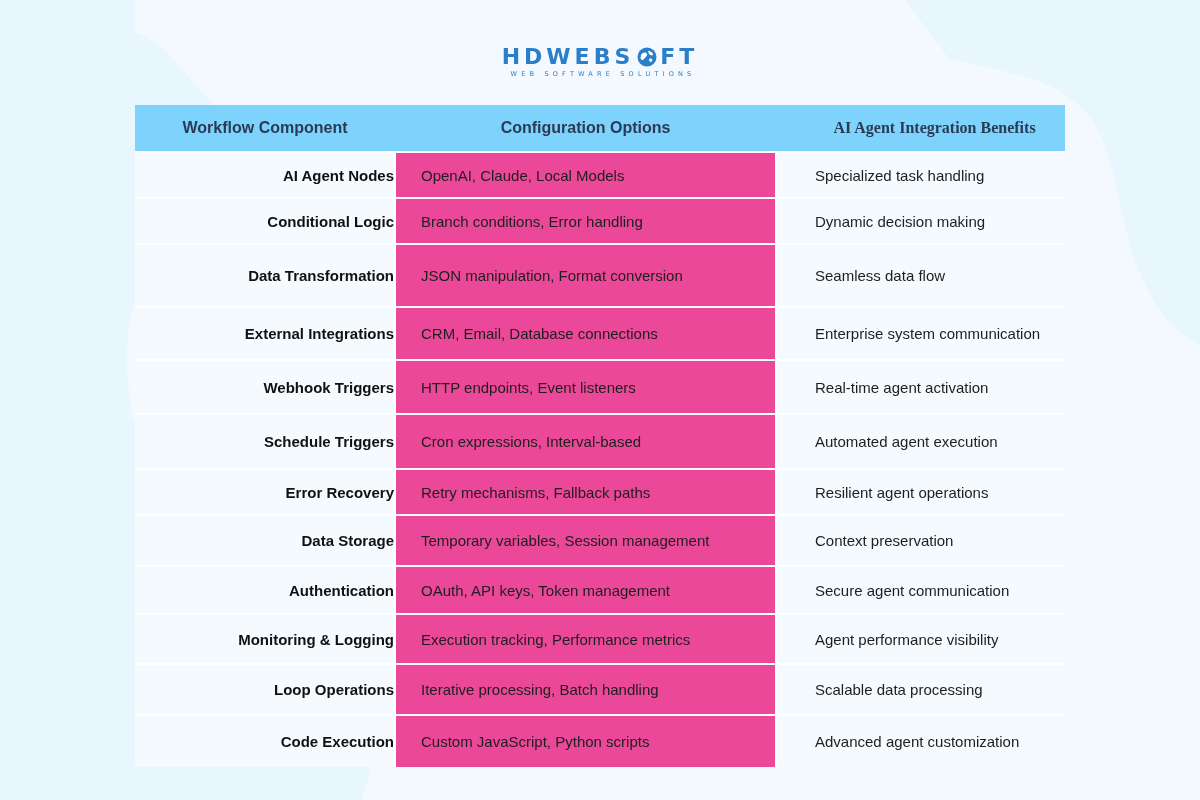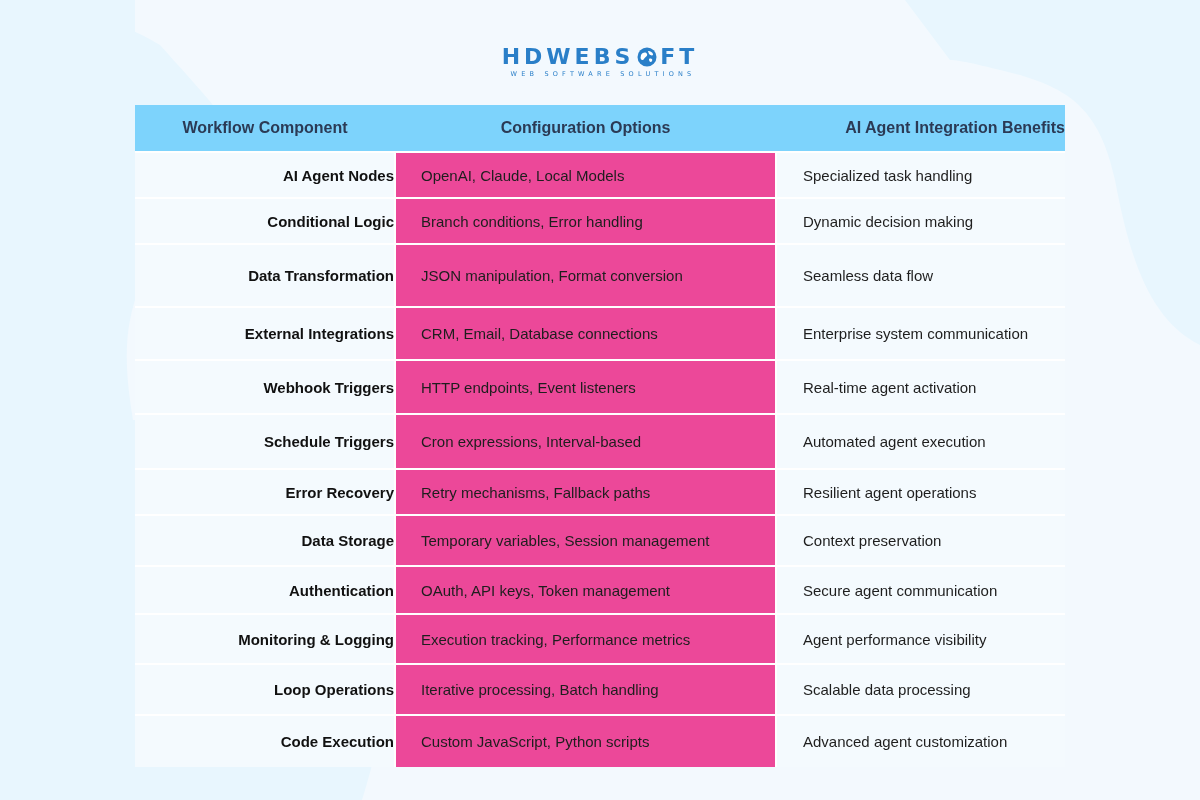--- a/index.html
+++ b/index.html
@@ -59,41 +59,41 @@
     col.c3 { width: 289px; }
     thead th {
       background: #7dd3fc;
       height: 47px;
       color: #2b3a55;
       font-size: 16px;
       font-weight: bold;
       text-align: center;
       vertical-align: middle;
     }
-    thead th.h3 { text-align: right; padding-left: 28px; }
+    thead th.h3 { text-align: center; padding-left: 28px; font-family: Liberation Serif, serif; }
     tbody td {
       font-size: 15px;
       color: #1e1e1e;
       vertical-align: middle;
       border-top: 2px solid #ffffff;
     }
     tbody td.col1 {
       background: #f4fafe;
       text-align: right;
       font-weight: bold;
       color: #111111;
     }
     tbody td.col2 {
       background: #ec4899;
       padding-left: 25px;
       border-left: 2px solid #ffffff;
     }
     tbody td.col3 {
       background: #f4fafe;
-      padding-left: 26px;
+      padding-left: 38px;
       border-left: 2px solid #ffffff;
     }
   </style>
 </head>
 <body>
 
 <svg class="blob-svg" width="1200" height="800" viewBox="0 0 1200 800">
   <path d="M0,0 C60,5 120,20 160,45 C200,90 240,130 260,180 L260,800 L0,800 Z" fill="#e8f6fe"></path>
   <path d="M0,0 L135,0 L135,800 L0,800 Z" fill="#e8f6fe"></path>
   <path d="M160,45 C120,110 125,300 135,400 L135,45 Z" fill="#f3f9fe" opacity="0"></path>

